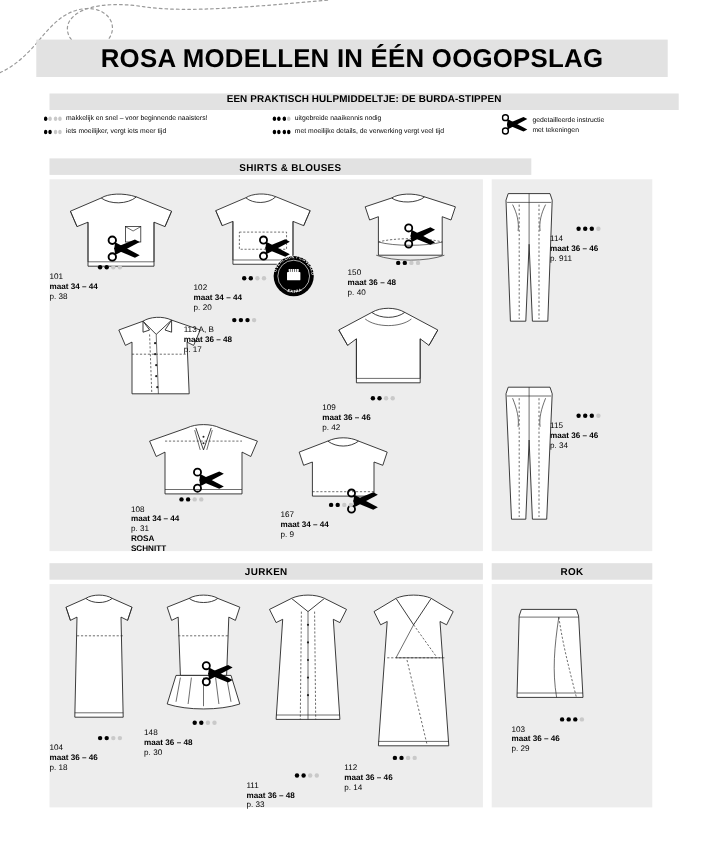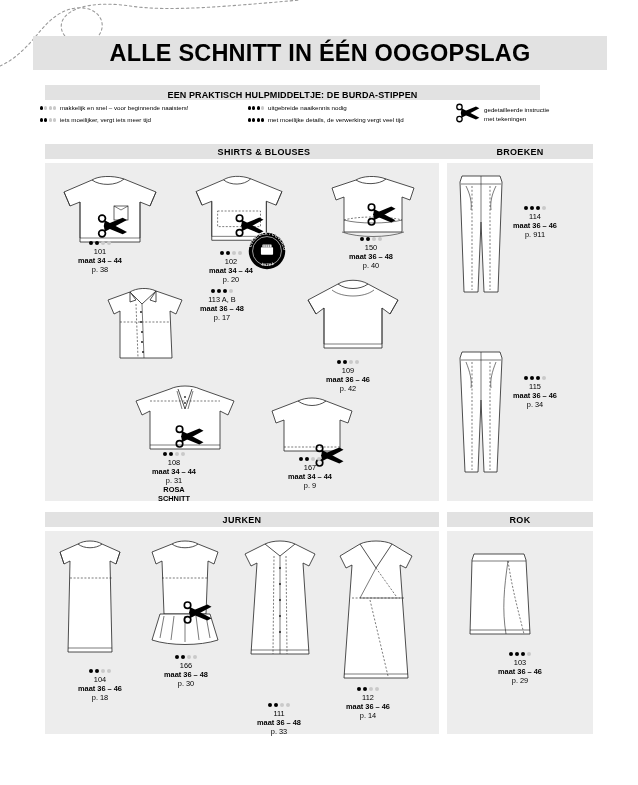--- a/index.html
+++ b/index.html
@@ -27,23 +27,23 @@
     display: flex; align-items: center; justify-content: center;
   }
   .title-banner .title-text {
     font-size: 23.5px; font-weight: bold; letter-spacing: .2px;
     white-space: nowrap;
   }
 
   
   .subtitle-bar {
     position: absolute; left: 45px; top: 85px;
-    width: 495px; height: 15px;
+    width: 572px; height: 15px;
     background: #e2e2e2;
-    display: flex; align-items: flex-end; justify-content: center;
+    display: flex; align-items: flex-start; justify-content: center;
   }
   .subtitle-bar .subtitle-text {
     font-size: 9px; font-weight: bold; letter-spacing: .1px;
   }
 
   
   .legend { position: absolute; left: 40px; top: 103px; width: 560px; height: 26px; }
   .legend-col { position: absolute; top: 0; }
   .legend-col.c1 { left: 0; }
   .legend-col.c2 { left: 208px; }
@@ -64,21 +64,21 @@
   .sec-bar {
     position: absolute; background: #e2e2e2; height: 15px;
     display: flex; align-items: center; justify-content: center;
   }
   .sec-bar span { font-size: 9px; font-weight: bold; letter-spacing: .3px; }
 
   
   .panel { position: absolute; background: #ededed; }
 
   
-  .cap { position: absolute; text-align: center; width: 110px; }
+  .cap { position: absolute; text-align: left; width: 110px; }
   .cap .cdots { display: flex; justify-content: center; gap: 1.6px; margin-bottom: 1.5px; }
   .cap .cdot { width: 4.4px; height: 4.4px; border-radius: 50%; background: #c9c9c9; }
   .cap .cdot.on { background: #000; }
   .cap .num { font-size: 7.4px; line-height: 9px; }
   .cap .maat { font-size: 7.4px; font-weight: bold; line-height: 9.5px; }
   .cap .pg { font-size: 7.4px; line-height: 9px; }
   .cap .extra { font-size: 7.4px; line-height: 9px; font-weight: bold; }
 
   
   .cap.left { width: 70px; }
@@ -96,21 +96,21 @@
 </head>
 <body>
 
 <div class="page">
 
   <svg class="swirl" viewBox="0 0 330 70">
     <path d="M0,66 C14,60 26,48 36,36 C46,24 58,10 76,8 C92,6 104,16 102,28 C100,40 86,46 74,42 C62,38 58,26 64,18 C74,4 104,2 130,6 C170,12 230,6 300,0" fill="none" stroke="#9a9a9a" stroke-width="1.1" stroke-dasharray="2.4 2.8" stroke-linecap="round"></path>
   </svg>
 
   <div class="title-banner">
-    <div class="title-text">ALLE SCHNITT IN ÉÉN OOGOPSLAG</div>
+    <div class="title-text">ROSA MODELLEN IN ÉÉN OOGOPSLAG</div>
   </div>
 
   <div class="subtitle-bar">
     <div class="subtitle-text">EEN PRAKTISCH HULPMIDDELTJE:  DE BURDA-STIPPEN</div>
   </div>
 
   <div class="legend">
     <div class="legend-col c1">
       <div class="legend-row">
         <span class="dots">
@@ -160,23 +160,20 @@
       </svg>
       <div class="sc-txt">
         <div>gedetailleerde instructie</div>
         <div>met tekeningen</div>
       </div>
     </div>
   </div>
 
   <div class="sec-bar" style="left:45px; top:144px; width:438px;">
     <span>SHIRTS &amp; BLOUSES</span>
-  </div>
-  <div class="sec-bar" style="left:447px; top:144px; width:146px;">
-    <span>BROEKEN</span>
   </div>
 
   <div class="panel" style="left:45px; top:163px; width:394px; height:338px;"></div>
   <div class="panel" style="left:447px; top:163px; width:146px; height:338px;"></div>
 
   <div class="fig" style="left:52px; top:172px;">
     <svg width="120" height="80" viewBox="0 0 120 80">
       <g fill="#fff" stroke="#222" stroke-width="0.8" stroke-linejoin="round">
         <path d="M40,8 C46,4 60,3 72,7 L104,20 L98,34 L88,30 L88,70 L28,70 L28,30 L18,34 L12,20 Z"></path>
         <path d="M40,8 C48,14 64,14 72,7" fill="none"></path>
@@ -523,21 +520,21 @@
     <path d="M6.4,6.6 L27,17.5 L23,19.6 L5.6,12.4 Z" fill="#000"></path>
     <path d="M6.4,17.4 L27,6.5 L23,4.4 L5.6,11.6 Z" fill="#000"></path>
   </svg>
   <div class="cap" style="left:131px; top:655px;">
     <div class="cdots">
         <span class="cdot on"></span>
         <span class="cdot on"></span>
         <span class="cdot"></span>
         <span class="cdot"></span>
       </div>
-    <div class="num">166</div>
+    <div class="num">148</div>
     <div class="maat">maat 36 – 48</div>
     <div class="pg">p. 30</div>
   </div>
 
   <div class="fig" style="left:235px; top:538px;">
     <svg width="90" height="122" viewBox="0 0 90 122">
       <g fill="#fff" stroke="#222" stroke-width="0.8" stroke-linejoin="round">
         <path d="M30,6 C38,2 52,2 60,6 L80,16 L74,28 L68,25 L74,116 L16,116 L22,25 L16,28 L10,16 Z"></path>
         <path d="M30,6 L45,18 L60,6" fill="#fff"></path>
       </g>

